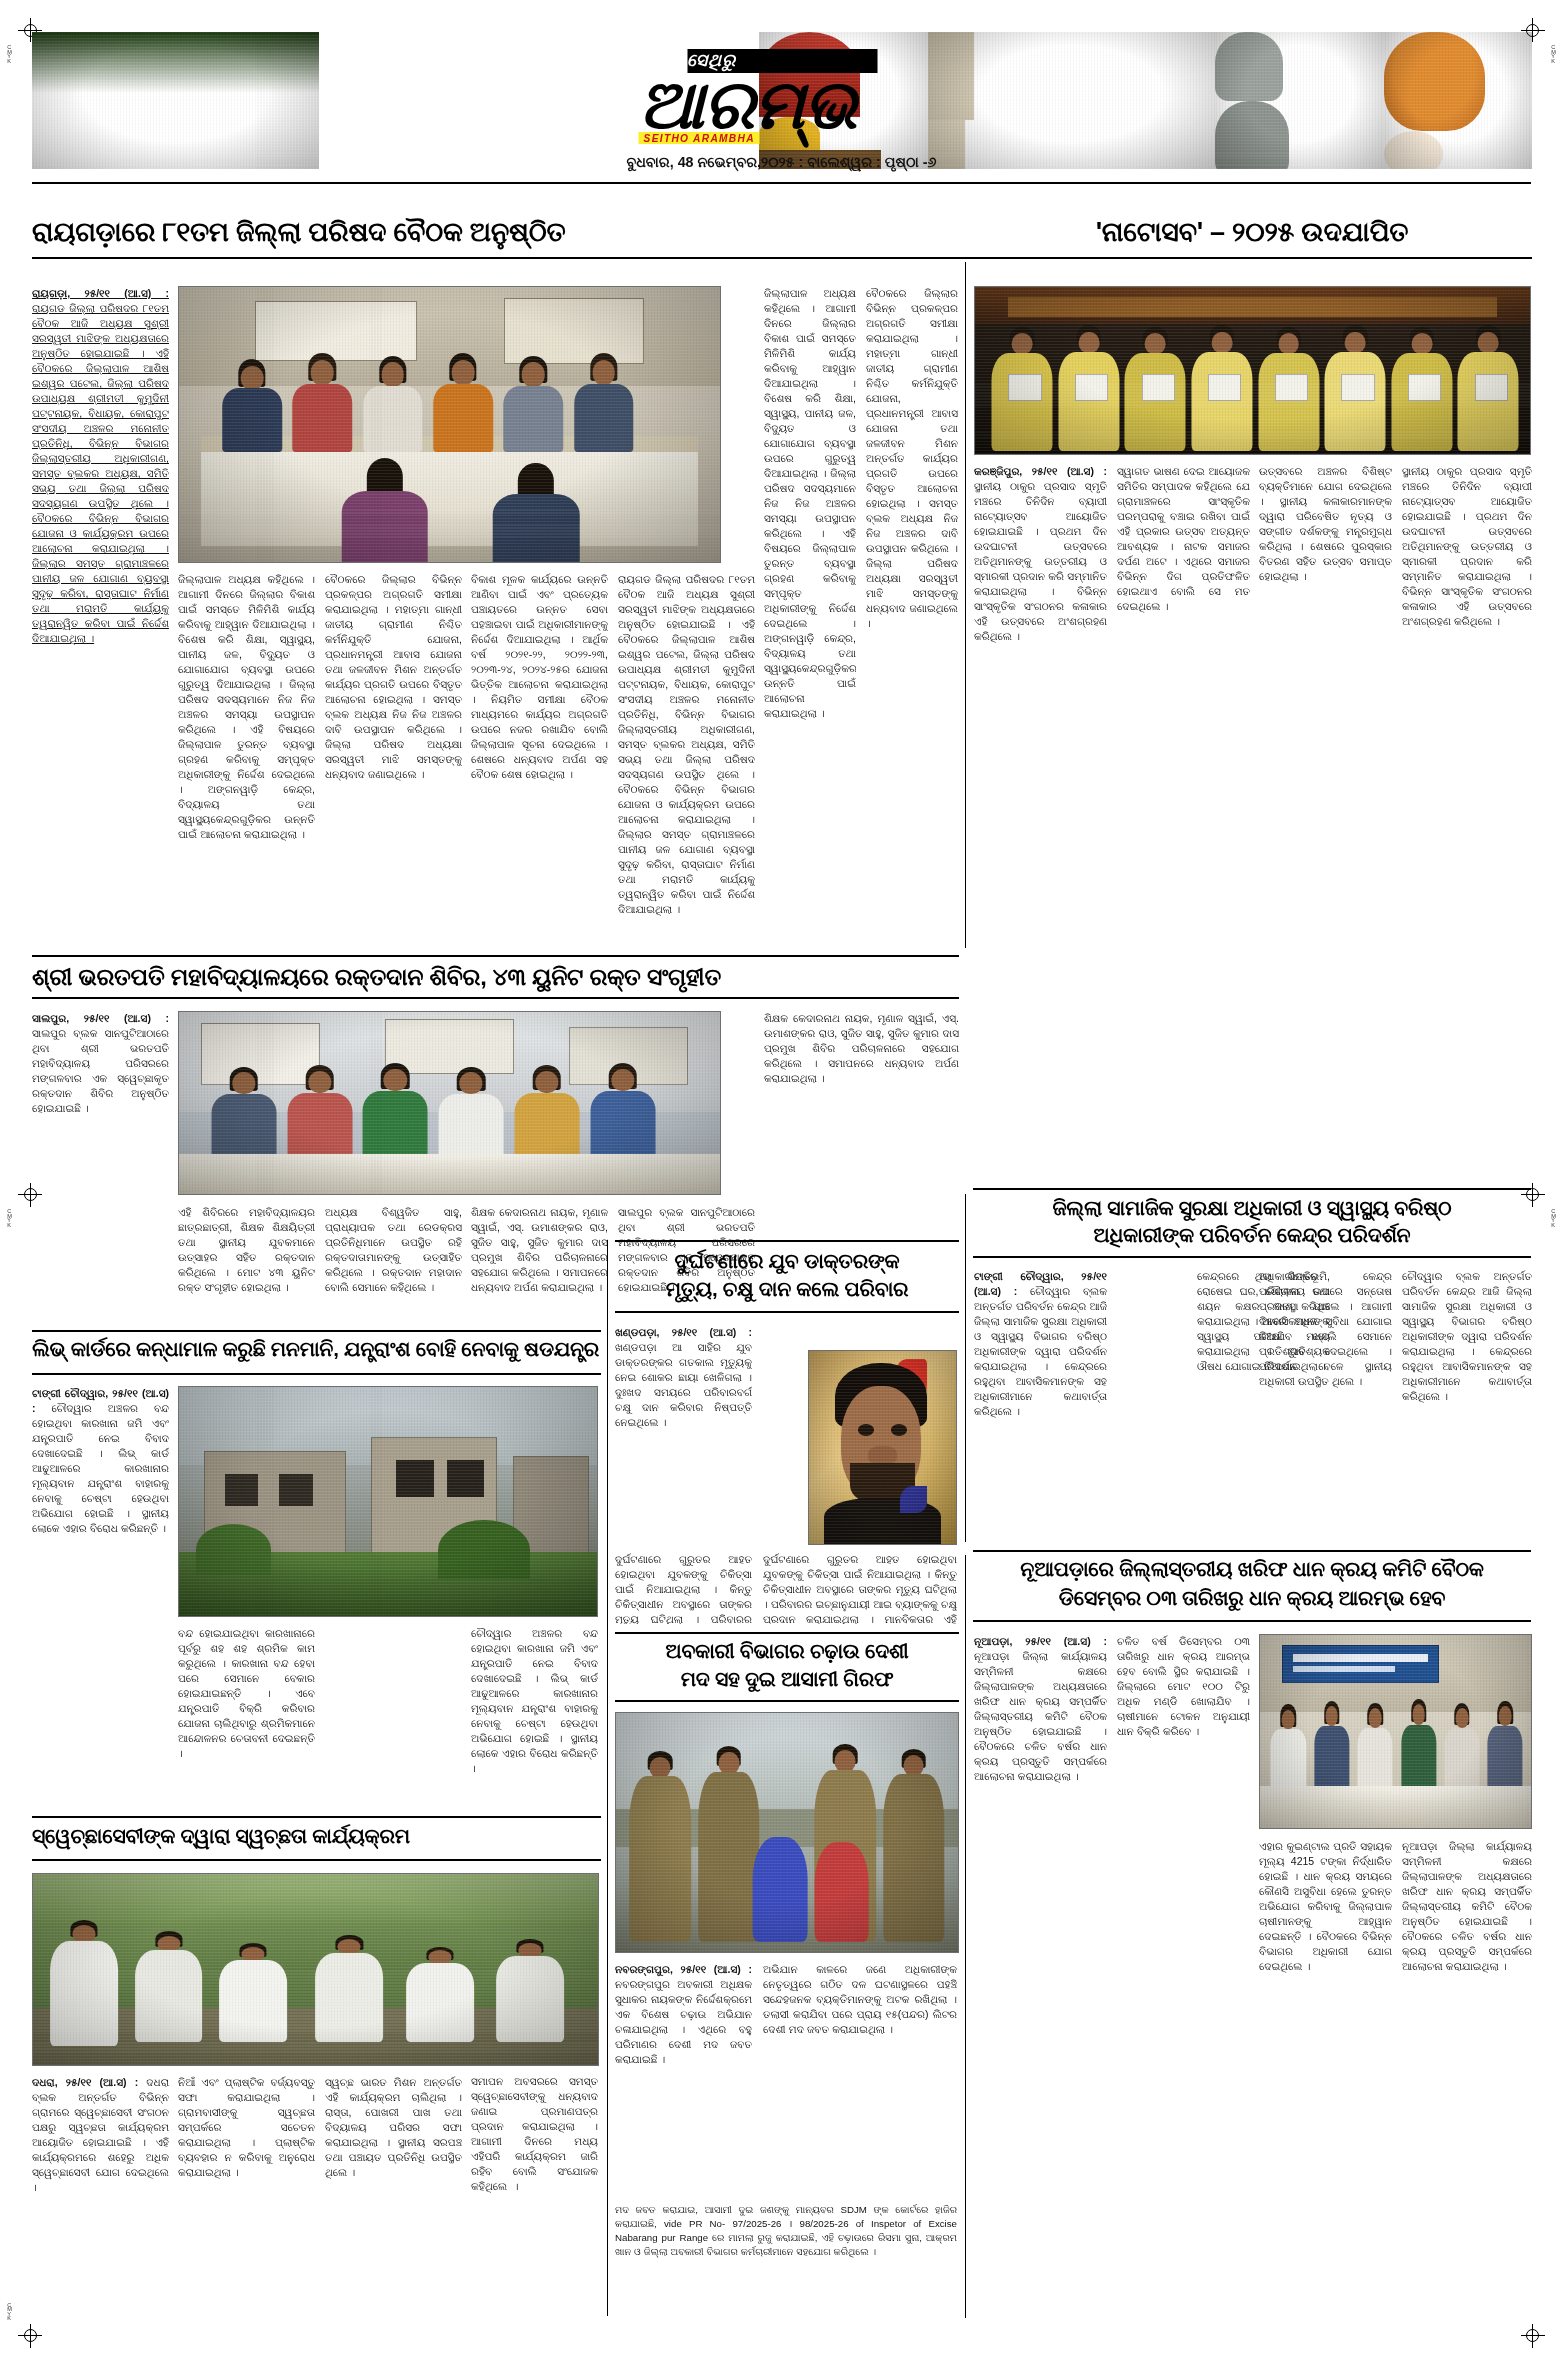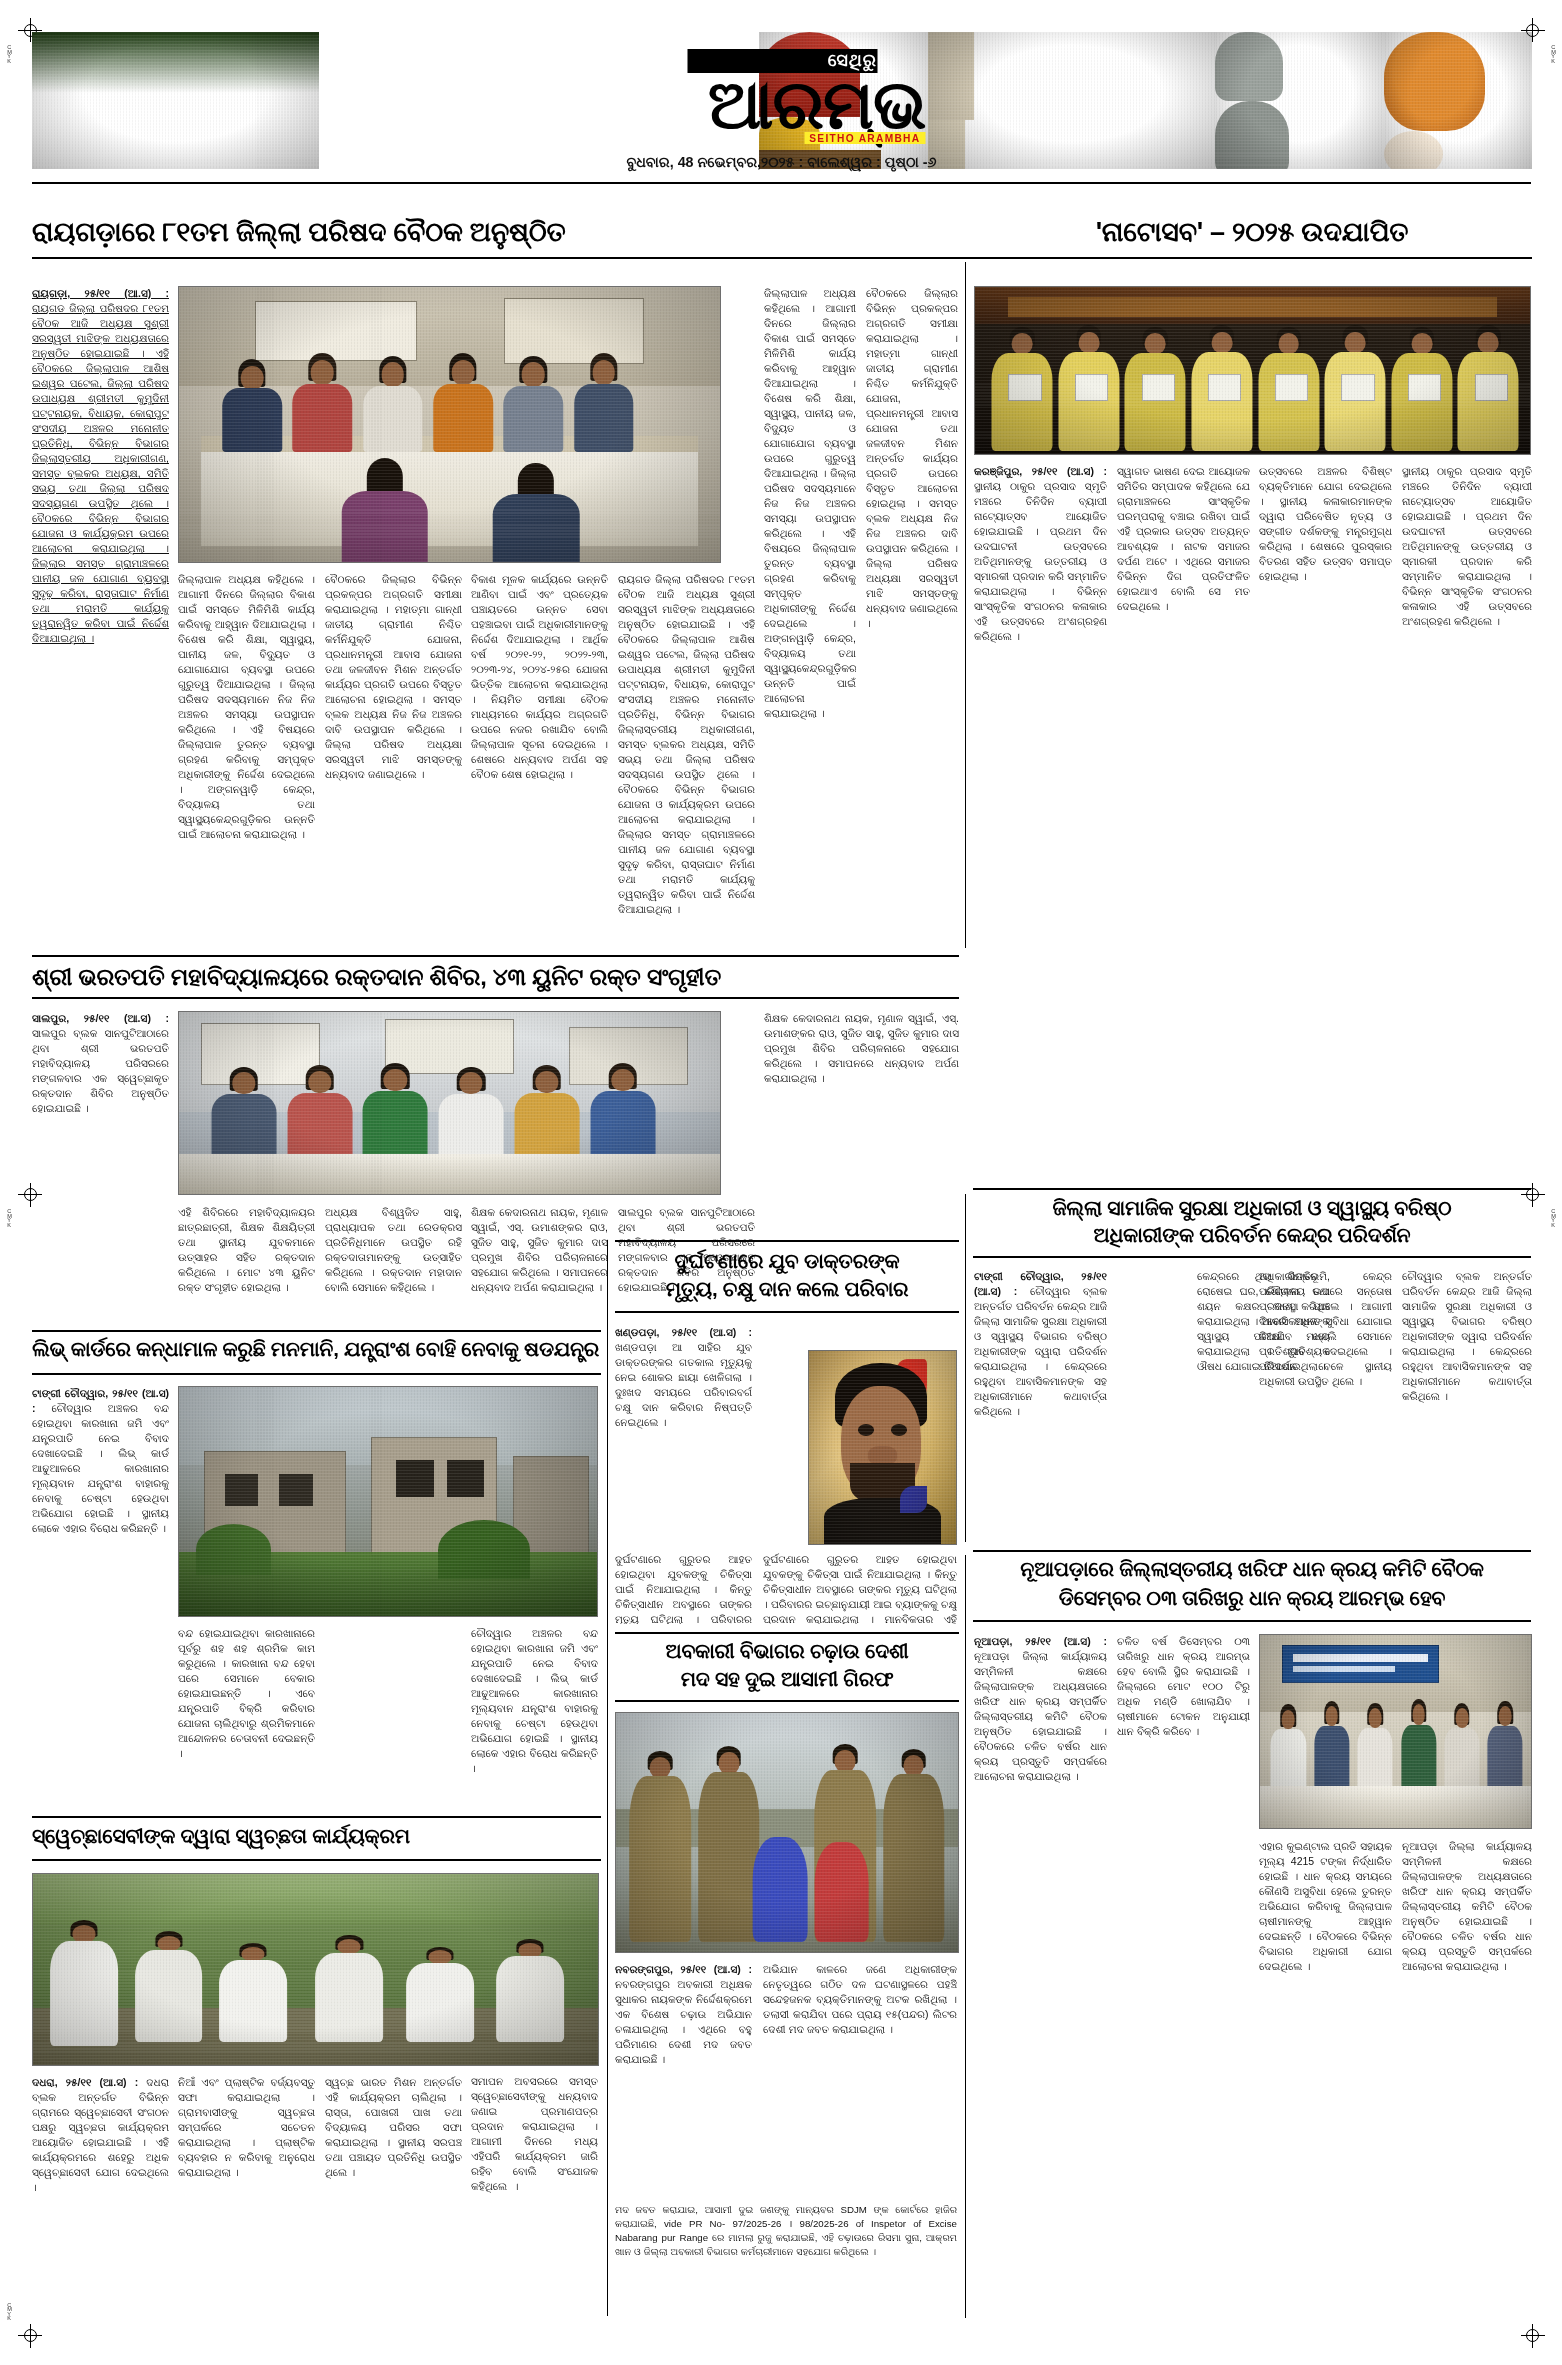--- a/index.html
+++ b/index.html
@@ -25,21 +25,21 @@
     margin:-6.7px 0 0 -6.7px; border:1px solid #000; border-radius:50%;}
   .tickstack{ position:absolute; font-size:5.6px; line-height:4.6px; color:#333;
      font-family:"Liberation Sans", sans-serif; letter-spacing:0; }
 
   
   .masthead{ position:absolute; left:32px; top:32px; width:1500px; height:138px; }
   .mh-strip{ position:absolute; top:0; height:137px; }
   .mh-img{ position:absolute; top:0; height:137px; overflow:hidden; }
   .logo-wrap{
     position:absolute; left:50%; transform:translateX(-50%);
-    top:17.4px; width:287px; text-align:right; z-index:6;
+    top:17.4px; width:287px; text-align:left; z-index:6;font-style:italic;
   }
   .logo-top{
     background:#000; color:#fff; font-weight:700;
     font-size:17.4px; line-height:23.6px; letter-spacing:1px;
     width:190px; margin:0 auto;
   }
   .logo-main{
     font-size:68px; line-height:61px; font-weight:700; color:#000;
     letter-spacing:-1px; margin-top:1px;
   }

